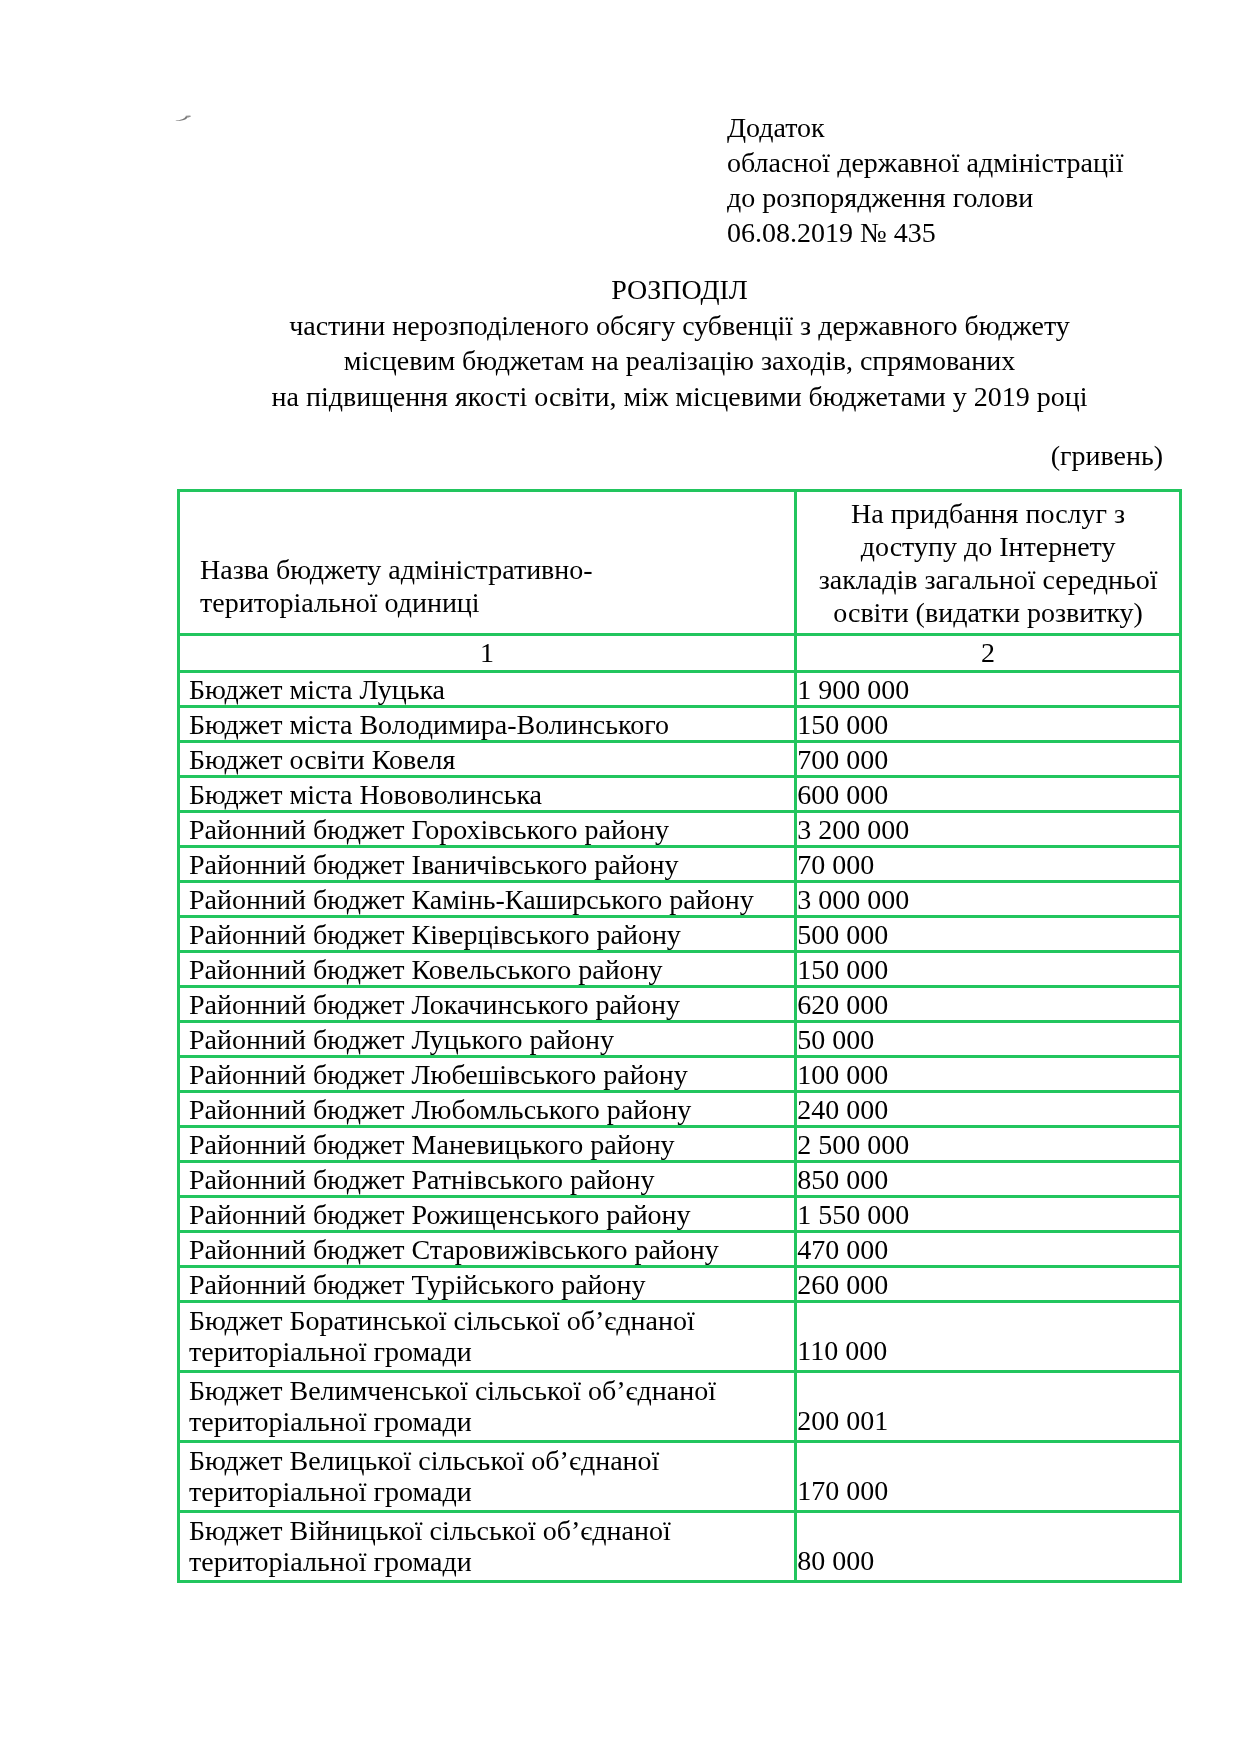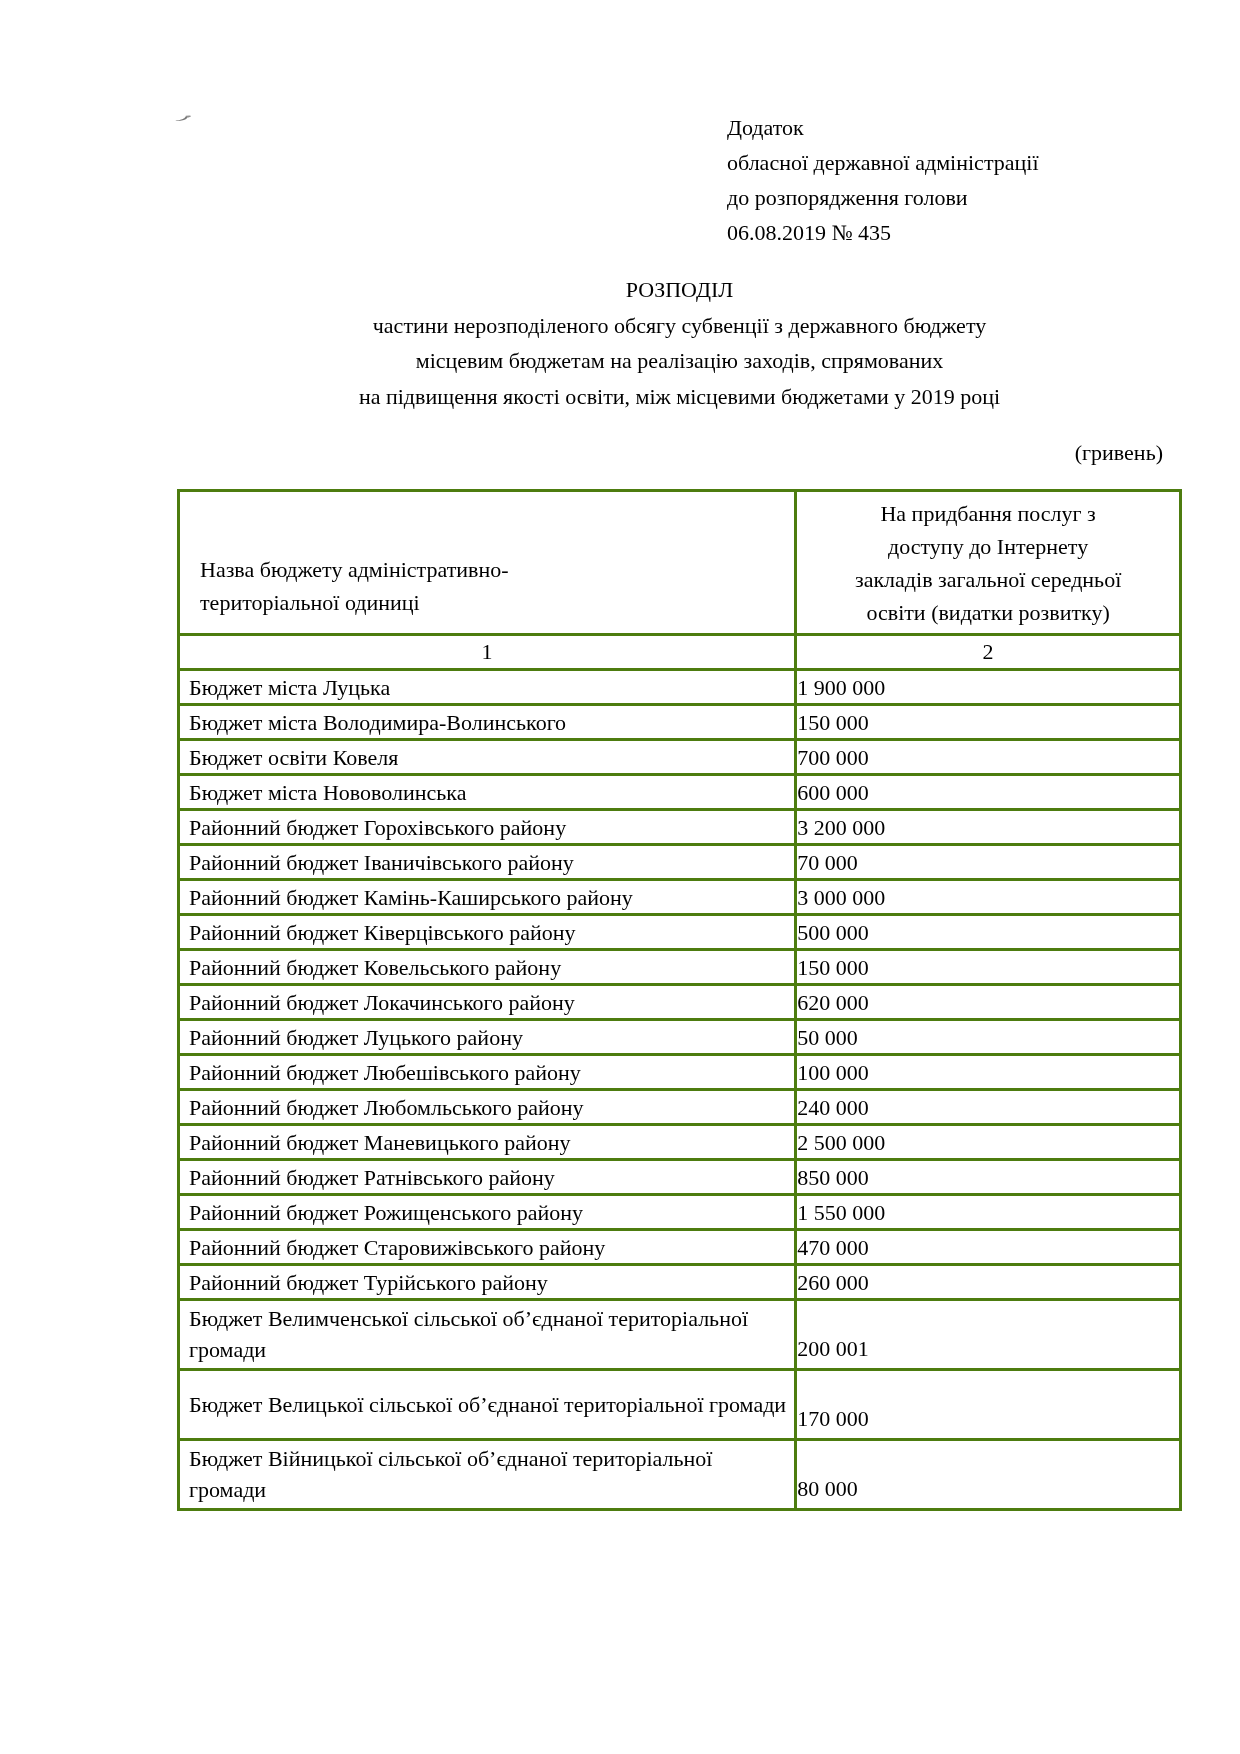--- a/index.html
+++ b/index.html
@@ -2,21 +2,21 @@
 <html><head>
 <meta charset="utf-8">
 <style>
   html,body { margin:0; padding:0; background:#e8e8e8; }
   .page {
     position:relative;
     width:1240px; height:1754px;
     margin:0 auto;
     background:#ffffff;
     font-family:"Liberation Serif", serif;
-    font-size:22px;
+    font-size:28px;
     color:#000;
     overflow:hidden;
   }
   
   .artifact {
     position:absolute; left:172px; top:114px;
     width:14px; height:6px;
     background:transparent;
     border-radius:50%;
     box-shadow: 2px 2px 0 -1px #555, 7px 1px 0 -2px #777;
@@ -37,21 +37,21 @@
   .currency {
     position:absolute; top:440px; right:77px;
   }
   table.budget {
     position:absolute; left:177px; top:489px;
     width:1005px;
     border-collapse:collapse;
     table-layout:fixed;
   }
   table.budget td, table.budget th {
-    border:3px solid #4d7c0f;
+    border:3px solid #22c55e;
     font-weight:normal;
     overflow:hidden;
   }
   col.c1 { width:61.6%; }
   col.c2 { width:38.4%; }
   th.h1 {
     height:127px;
     vertical-align:bottom;
     text-align:left;
     line-height:33px;
@@ -188,20 +188,24 @@
   </tr>
         <tr class="data">
     <td class="name">Районний бюджет Старовижівського району</td>
     <td class="value">470 000</td>
   </tr>
         <tr class="data">
     <td class="name">Районний бюджет Турійського району</td>
     <td class="value">260 000</td>
   </tr>
         <tr class="data tall">
+    <td class="name">Бюджет Боратинської сільської об’єднаної територіальної громади</td>
+    <td class="value">110 000</td>
+  </tr>
+        <tr class="data tall">
     <td class="name">Бюджет Велимченської сільської об’єднаної територіальної громади</td>
     <td class="value">200 001</td>
   </tr>
         <tr class="data tall">
     <td class="name">Бюджет Велицької сільської об’єднаної територіальної громади</td>
     <td class="value">170 000</td>
   </tr>
         <tr class="data tall">
     <td class="name">Бюджет Війницької сільської об’єднаної територіальної громади</td>
     <td class="value">80 000</td>

